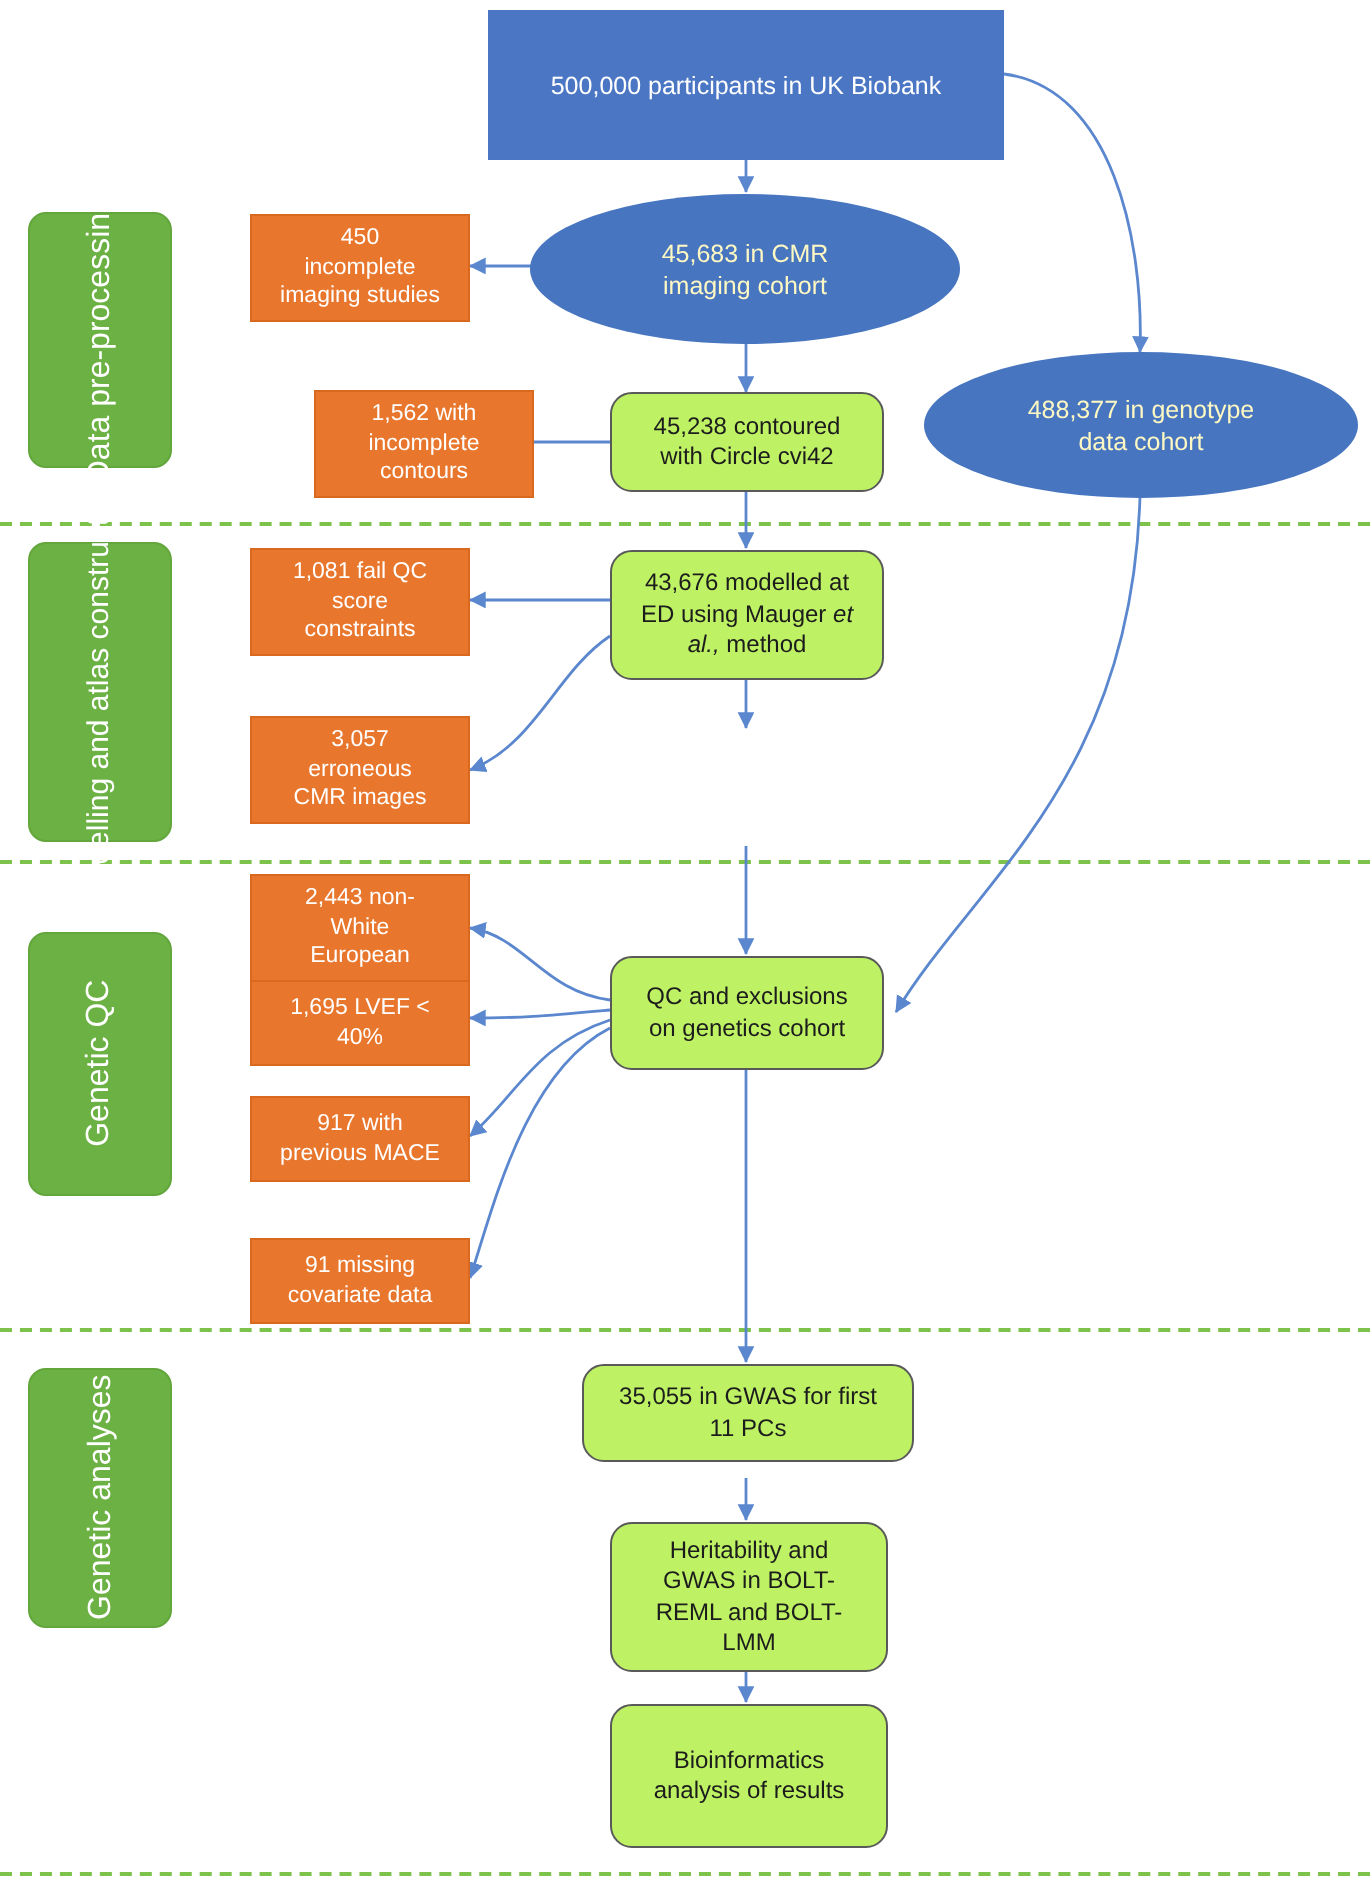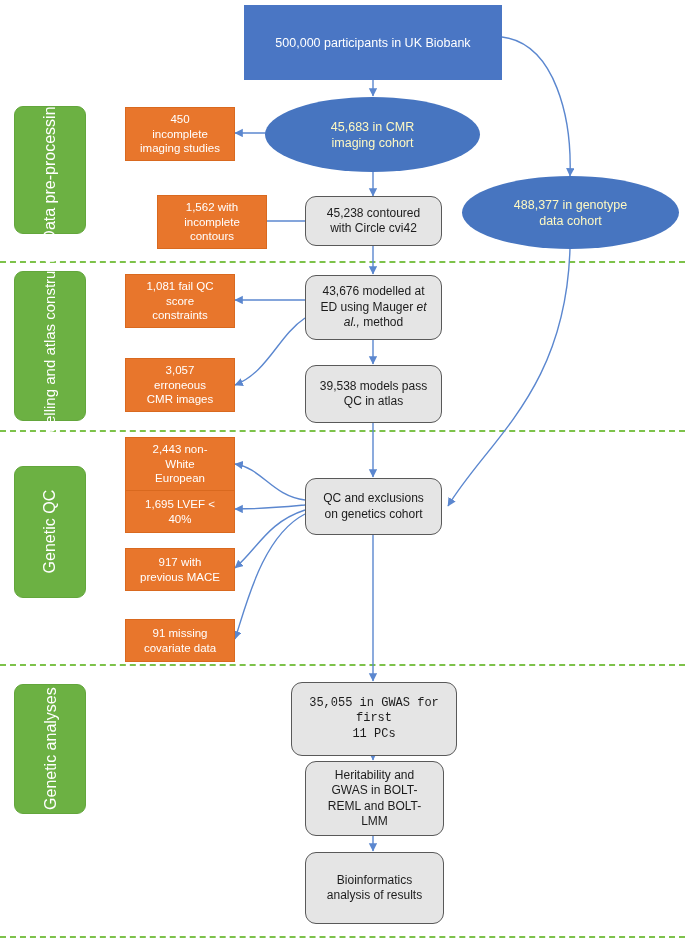--- a/index.html
+++ b/index.html
@@ -41,21 +41,21 @@
     font-size:12.5px;
     border-radius:50%;
   }
   .orange{
     background:#e8762c;
     color:#ffffff;
     font-size:11.5px;
     border:1px solid #d9691f;
   }
   .white-rounded{
-    background:#e5e5e5;
+    background:#bef264;
     color:#1c1c1c;
     font-size:12px;
     border:1.2px solid #595959;
     border-radius:11px;
   }
   .green{
     background:#6cb143;
     color:#ffffff;
     font-size:16px;
     border:1px solid #63a63c;
@@ -161,35 +161,29 @@
   </div>
 
   <div class="node white-rounded" style="left:305px;top:275px;width:137px;height:65px;">
     <span class="txt">
       <span>43,676 modelled at</span><br>
       <span>ED using Mauger </span><span class="ital">et</span><br>
       <span class="ital">al.,</span><span> method</span>
     </span>
   </div>
 
-  <div class="node white-rounded" style="left:305px;top:365px;width:137px;height:58px;">
-    <span class="txt">
-      <span>39,538 models pass</span><br>
-      <span>QC in atlas</span>
-    </span>
-  </div>
 
   <div class="node white-rounded" style="left:305px;top:478px;width:137px;height:57px;">
     <span class="txt">
       <span>QC and exclusions</span><br>
       <span>on genetics cohort</span>
     </span>
   </div>
 
-  <div class="node white-rounded" style="left:291px;top:682px;width:166px;height:74px;font-family:Liberation Mono, monospace;">
+  <div class="node white-rounded" style="left:291px;top:682px;width:166px;height:49px;">
     <span class="txt">
       <span>35,055 in GWAS for first</span><br>
       <span>11 PCs</span>
     </span>
   </div>
 
   <div class="node white-rounded" style="left:305px;top:761px;width:139px;height:75px;">
     <span class="txt">
       <span>Heritability and</span><br>
       <span>GWAS in BOLT-</span><br>

